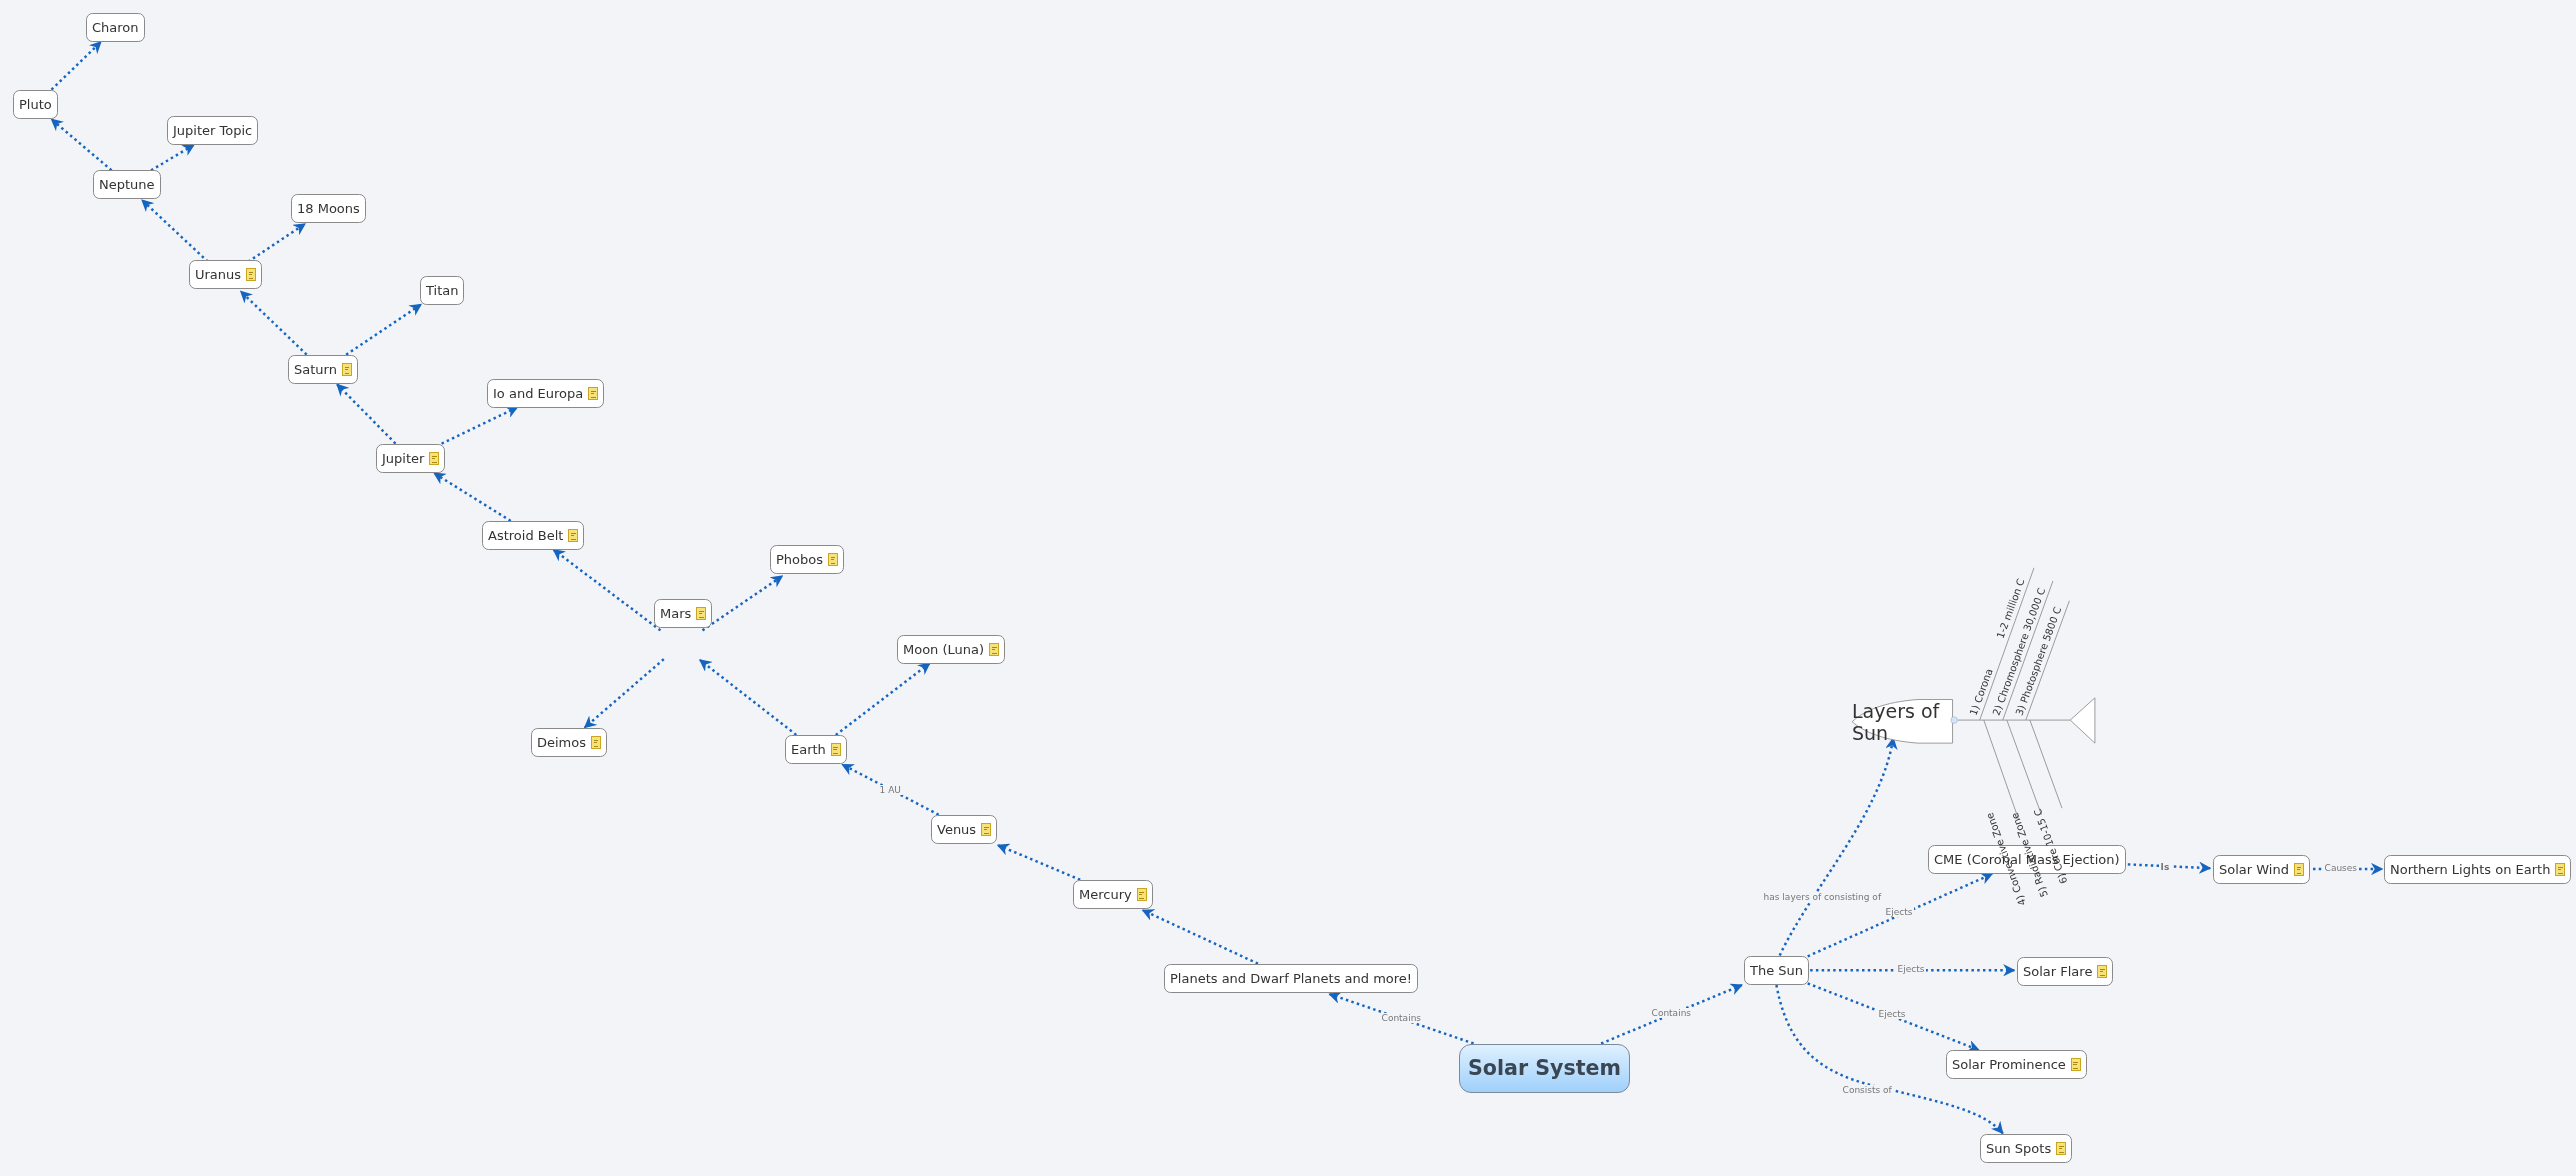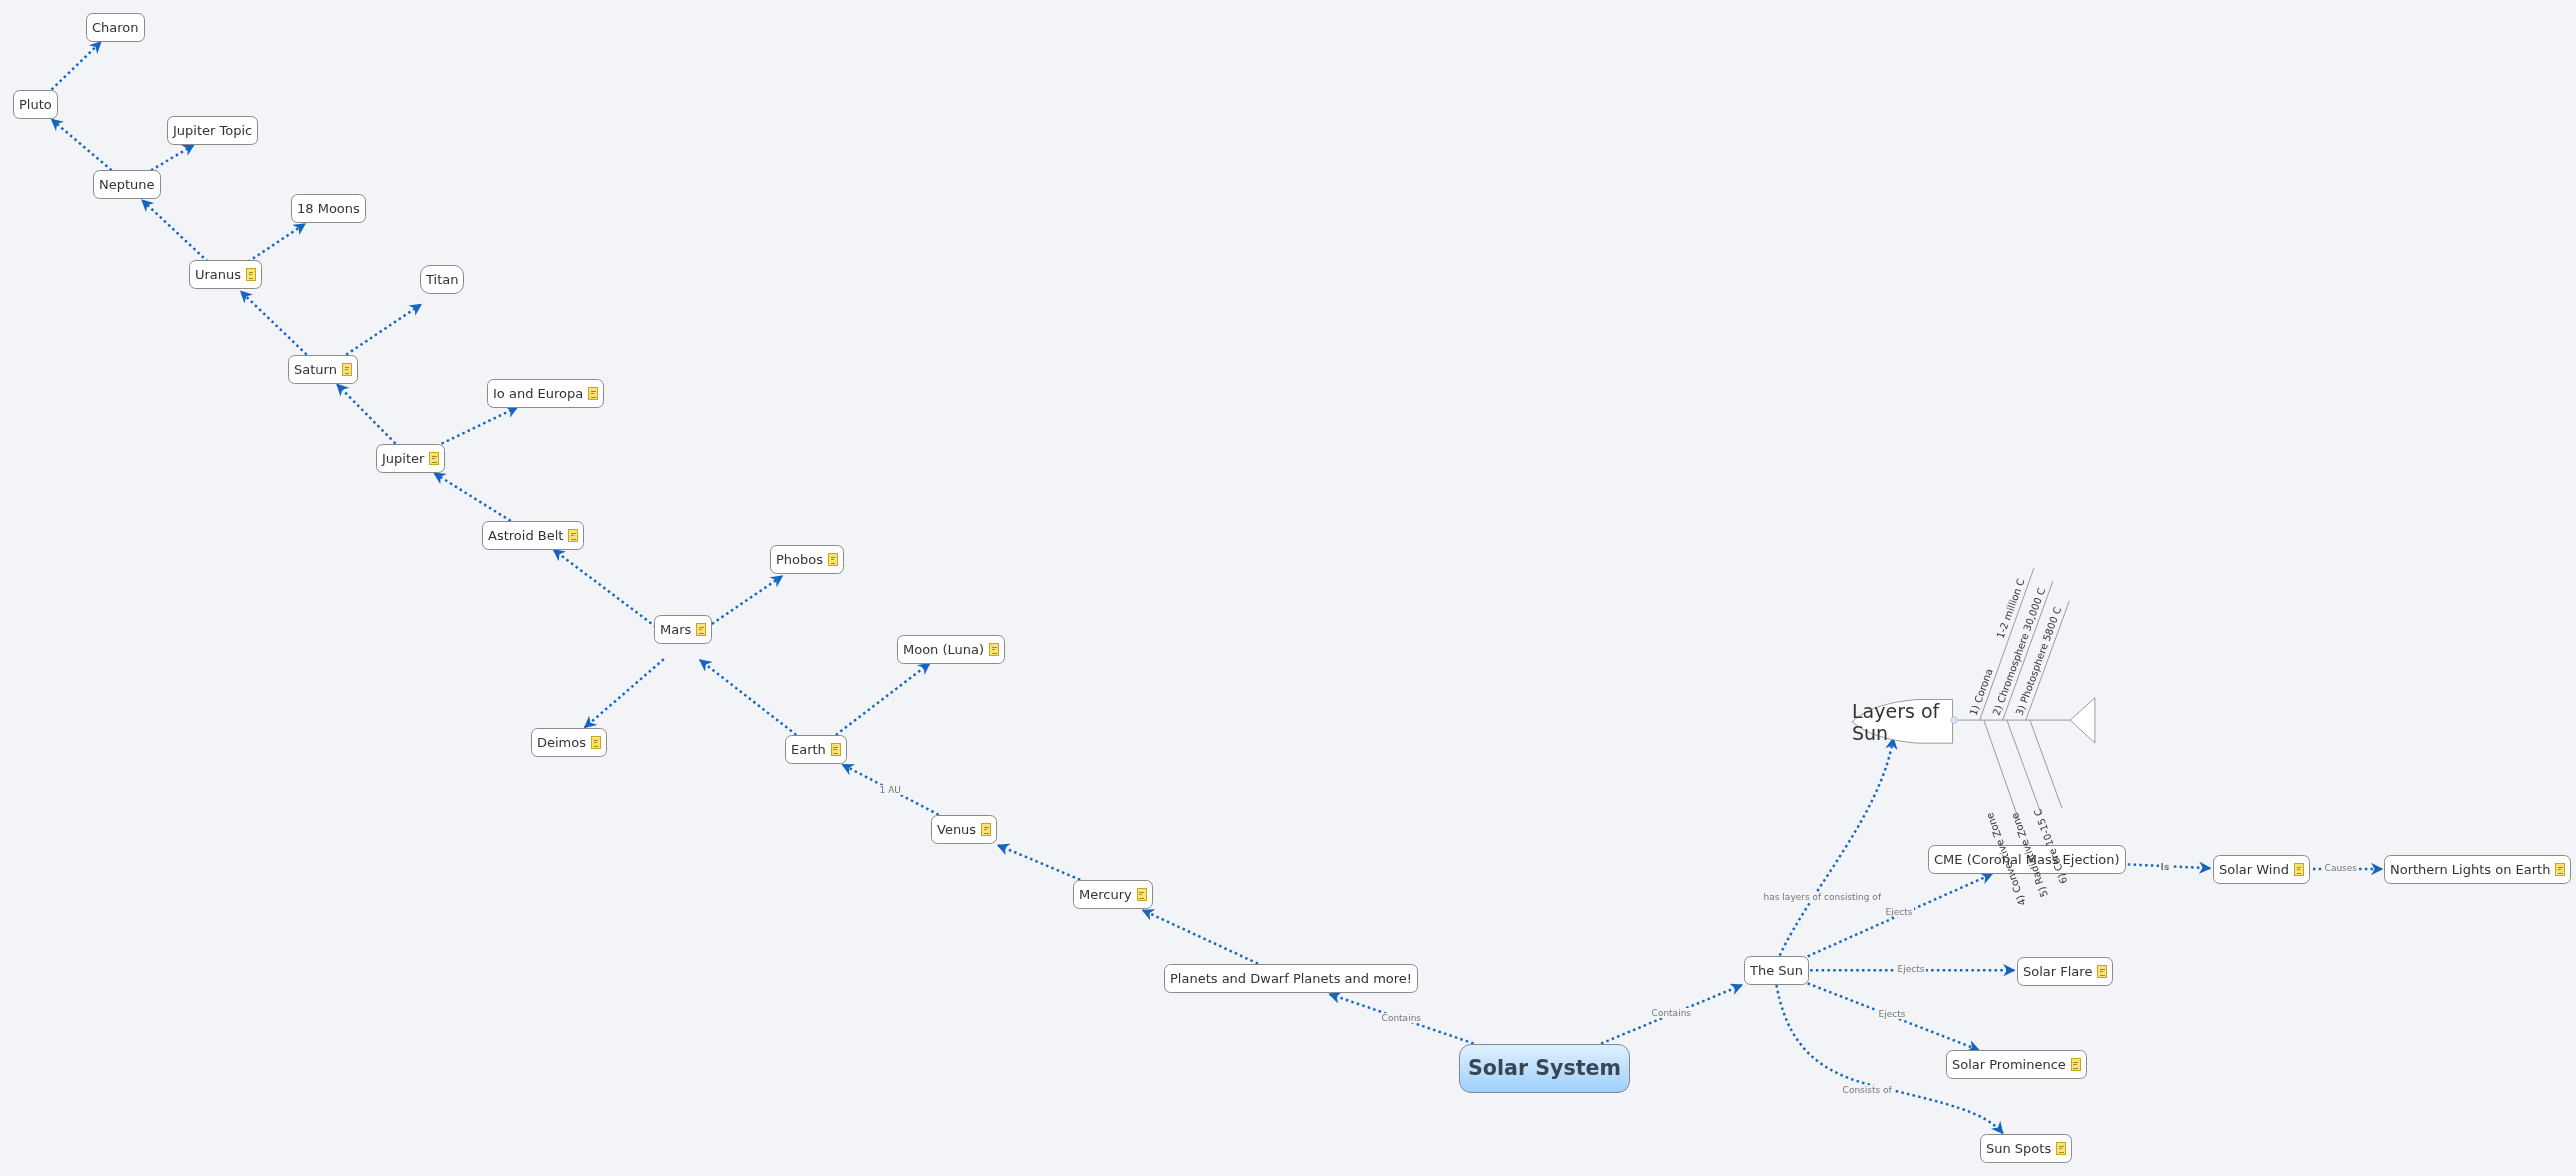--- a/index.html
+++ b/index.html
@@ -174,21 +174,21 @@
   <span class="note-icon"></span>
 </div>
 <div class="node" style="left:785px;top:735px;">
   <span>Earth</span>
   <span class="note-icon"></span>
 </div>
 <div class="node" style="left:897px;top:635px;">
   <span>Moon (Luna)</span>
   <span class="note-icon"></span>
 </div>
-<div class="node" style="left:654px;top:615px;">
+<div class="node" style="left:654px;top:599px;">
   <span>Mars</span>
   <span class="note-icon"></span>
 </div>
 <div class="node" style="left:770px;top:545px;">
   <span>Phobos</span>
   <span class="note-icon"></span>
 </div>
 <div class="node" style="left:531px;top:728px;">
   <span>Deimos</span>
   <span class="note-icon"></span>
@@ -202,21 +202,21 @@
   <span class="note-icon"></span>
 </div>
 <div class="node" style="left:487px;top:379px;">
   <span>Io and Europa</span>
   <span class="note-icon"></span>
 </div>
 <div class="node" style="left:288px;top:355px;">
   <span>Saturn</span>
   <span class="note-icon"></span>
 </div>
-<div class="node" style="left:420px;top:265px;border-radius:10px;">
+<div class="node" style="left:420px;top:276px;">
   <span>Titan</span>
 </div>
 <div class="node" style="left:189px;top:252px;margin-top:8px;">
   <span>Uranus</span>
   <span class="note-icon"></span>
 </div>
 <div class="node" style="left:291px;top:194px;">
   <span>18 Moons</span>
 </div>
 <div class="node" style="left:93px;top:170px;">

